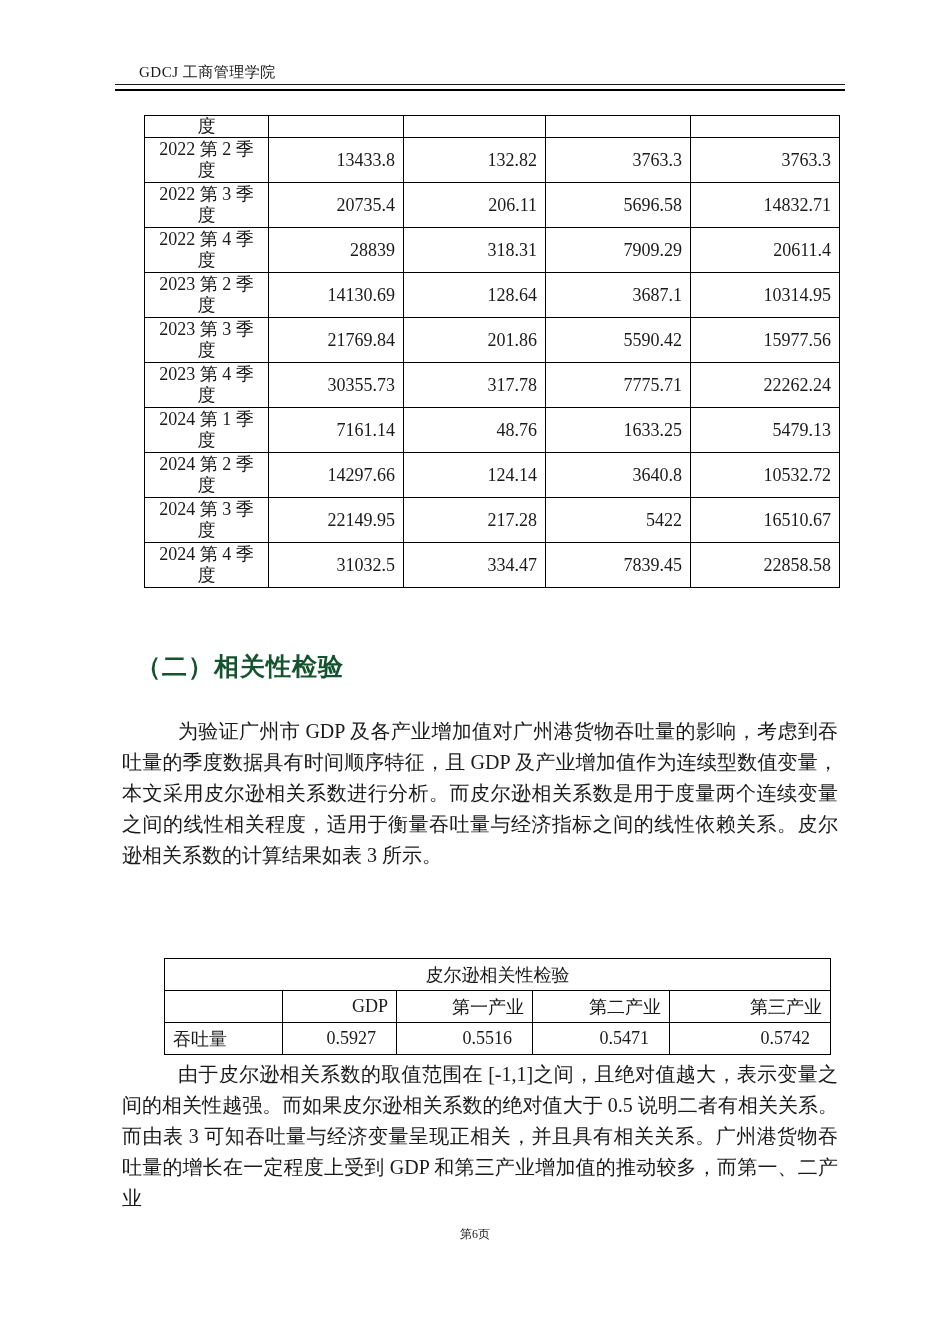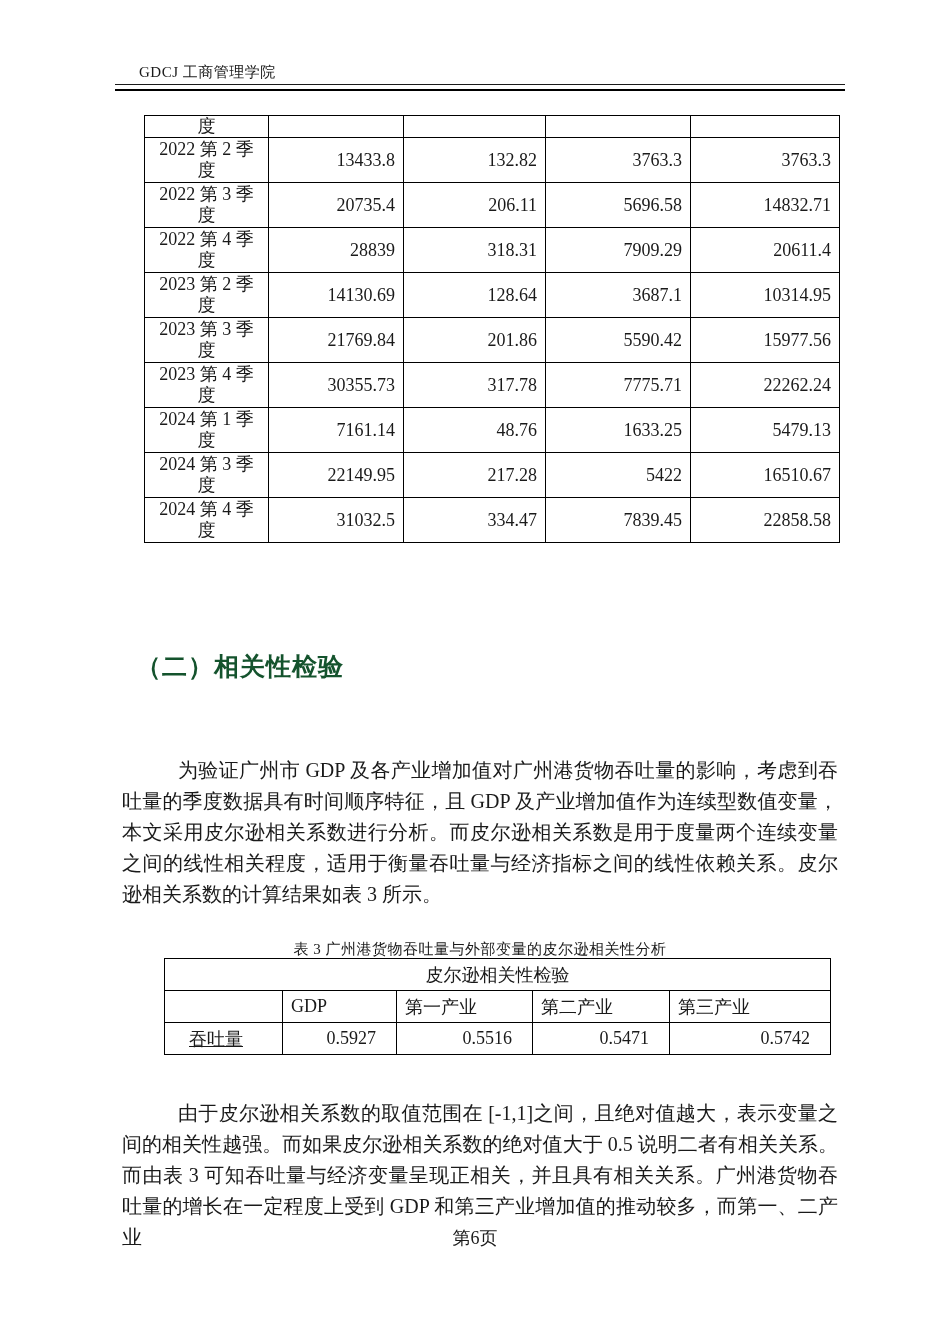--- a/index.html
+++ b/index.html
@@ -45,42 +45,41 @@
     font-family: Liberation Serif, serif;
     font-weight: bold; font-size: 25px; color: #14532d;
     letter-spacing: 1px;
   }
   
   .body-para {
     position: absolute; left: 122px; width: 716px;
     font-size: 20px; line-height: 31px;
     text-align: justify; text-justify: inter-ideograph;
     text-indent: 56px;
-    margin-top: 39px;
   }
   .para1 { top: 716px; }
   .para2 { top: 1059px; }
   
   .caption {
     position: absolute; left: 122px; top: 940px; width: 716px;
     font-size: 15px; text-align: center; letter-spacing: 0.5px;
   }
   .ptable {
     position: absolute; left: 164px; top: 958px; width: 666px;
     font-size: 18px;
   }
   .ptable td { border: 1.5px solid #000; height: 32px; vertical-align: middle; }
   .pt-title { text-align: center; }
-  .pt-stub, .pt-rowlabel { text-align: left; padding: 0 24px; text-decoration: underline; }
-  .pt-head { text-align: left; padding: 0 8px; font-family: Liberation Serif, serif; }
+  .pt-stub, .pt-rowlabel { text-align: left; padding: 0 8px; }
+  .pt-head { text-align: right; padding: 0 8px; font-family: Liberation Serif, serif; }
   .pt-val { text-align: right; padding: 0 20px; }
   
   .footer {
     position: absolute; left: 0; top: 1226px; width: 950px;
-    text-align: center; font-size: 18px;
+    text-align: center; font-size: 12px;
   }
 </style>
 </head>
 <body>
 
 <div class="page">
 
   <span class="hdr-left">GDCJ 工商管理学院</span>
   <div class="hdr-rule"></div>
 
@@ -150,20 +149,28 @@
         </tr>
         <tr>
           <td class="q-label">2024 第 1 季
 度</td>
           <td class="q-val">7161.14</td>
           <td class="q-val">48.76</td>
           <td class="q-val">1633.25</td>
           <td class="q-val">5479.13</td>
         </tr>
         <tr>
+          <td class="q-label">2024 第 2 季
+度</td>
+          <td class="q-val">14297.66</td>
+          <td class="q-val">124.14</td>
+          <td class="q-val">3640.8</td>
+          <td class="q-val">10532.72</td>
+        </tr>
+        <tr>
           <td class="q-label">2024 第 3 季
 度</td>
           <td class="q-val">22149.95</td>
           <td class="q-val">217.28</td>
           <td class="q-val">5422</td>
           <td class="q-val">16510.67</td>
         </tr>
         <tr>
           <td class="q-label">2024 第 4 季
 度</td>
@@ -172,21 +179,20 @@
           <td class="q-val">7839.45</td>
           <td class="q-val">22858.58</td>
         </tr>
       </tbody>
   </table>
 
   <h2 class="section">（二）相关性检验</h2>
 
   <p class="body-para para1">为验证广州市 GDP 及各产业增加值对广州港货物吞吐量的影响，考虑到吞吐量的季度数据具有时间顺序特征，且 GDP 及产业增加值作为连续型数值变量，本文采用皮尔逊相关系数进行分析。而皮尔逊相关系数是用于度量两个连续变量之间的线性相关程度，适用于衡量吞吐量与经济指标之间的线性依赖关系。皮尔逊相关系数的计算结果如表 3 所示。</p>
 
-  <div class="caption">表 3 广州港货物吞吐量与外部变量的皮尔逊相关性分析</div>
 
   <table class="ptable">
     <colgroup>
       <col style="width:118px">
         <col style="width:114px">
         <col style="width:136px">
       <col style="width:137px">
         <col style="width:161px">
     </colgroup>
     <tbody>

